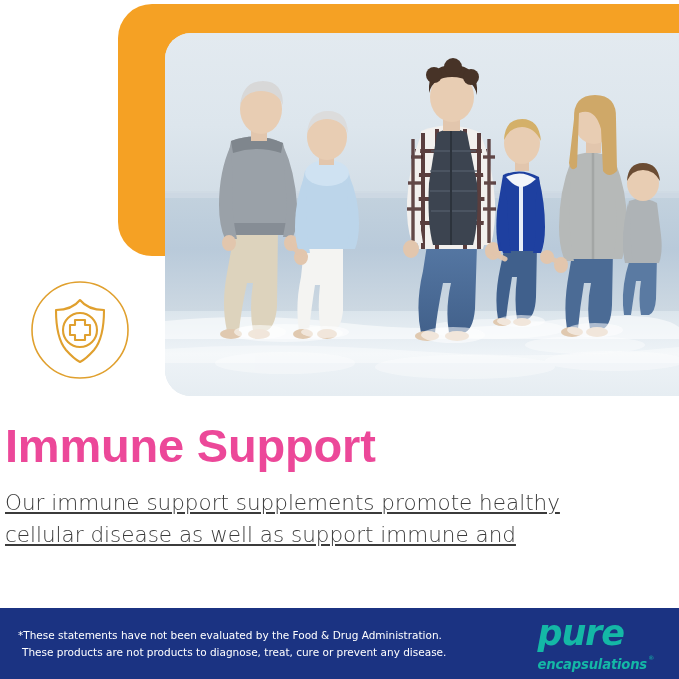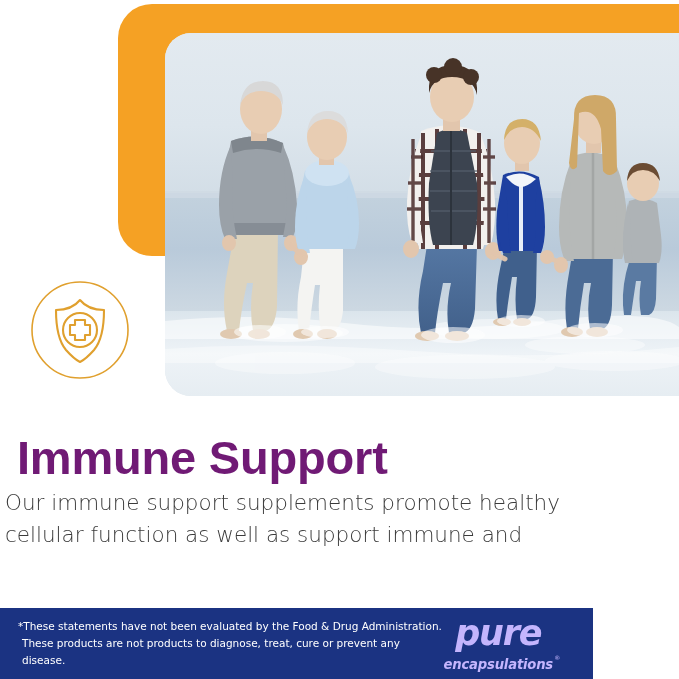--- a/index.html
+++ b/index.html
@@ -53,71 +53,71 @@
     width: 100px;
     height: 100px;
   }
   .badge svg { display: block; width: 100px; height: 100px; }
 
   
   .page-title {
     position: absolute;
     left: 5px;
     top: 418px;
-    margin: 12px;
+    margin: 0;
     font-size: 47px;
     font-weight: 700;
     letter-spacing: -0.2px;
-    color: #701a75;
+    color: #ec4899;
     font-family: "Liberation Sans", sans-serif;
     line-height: 1.18;
     white-space: nowrap;
   }
   .page-desc {
     position: absolute;
     left: 5px;
     top: 487px;
     width: 640px;
     margin: 0;
     font-size: 21.5px;
     font-weight: 300;
     color: #3b3b3b;
     line-height: 1.50;
     font-family: "DejaVu Sans", sans-serif;
   }
-  .page-desc span { display: block; }
+  .page-desc span { display: block; text-decoration: underline; }
 
   
   .footer {
     position: absolute;
     left: 0;
     top: 608px;
-    width: 593px;
+    width: 679px;
     height: 71px;
     background: #1B3382;
     display: flex;
     align-items: center;
     justify-content: space-between;
   }
   .disclaimer {
     margin: 0;
     padding-left: 18px;
     color: #ffffff;
     font-size: 10.5px;
     line-height: 1.62;
     font-family: "DejaVu Sans", sans-serif;
     font-weight: 400;
   }
   .disclaimer span { display: block; }
   .disclaimer span:nth-child(2) { padding-left: 4px; }
 
   .brand {
-    padding-right: 40px;
-    text-align: center;
-    color: #c4b5fd;
+    padding-right: 32px;
+    text-align: left;
+    color: #14b8a6;
     line-height: 1;
   }
   .brand-main {
     display: block;
     font-size: 35px;
     font-weight: 700;
     font-style: italic;
     letter-spacing: -1.2px;
     font-family: "DejaVu Sans", sans-serif;
   }
@@ -348,21 +348,21 @@
     <path d="M50 20 Q58 30 74 30 Q74 58 64 70 Q56 79 50 82 Q44 79 36 70 Q26 58 26 30 Q42 30 50 20 Z" fill="none" stroke="#E0A02E" stroke-width="2.1" stroke-linejoin="round"></path>
     <circle cx="50" cy="50" r="17" fill="none" stroke="#E0A02E" stroke-width="2.1"></circle>
     <path d="M45 40 L55 40 L55 45 L60 45 L60 55 L55 55 L55 60 L45 60 L45 55 L40 55 L40 45 L45 45 Z" fill="none" stroke="#E0A02E" stroke-width="2.1" stroke-linejoin="round"></path>
   </svg>
 </div>
 
 <h1 class="page-title">Immune Support</h1>
 
 <p class="page-desc">
   <span>Our immune support supplements promote healthy</span>
-  <span>cellular function as well as support immune and</span>
+  <span>cellular disease as well as support immune and</span>
 </p>
 
 <div class="footer">
   <p class="disclaimer">
     <span>*These statements have not been evaluated by the Food &amp; Drug Administration.</span>
     <span>These products are not products to diagnose, treat, cure or prevent any disease.</span>
   </p>
   <div class="brand">
     <span class="brand-main">pure</span>
     <span class="brand-sub">

